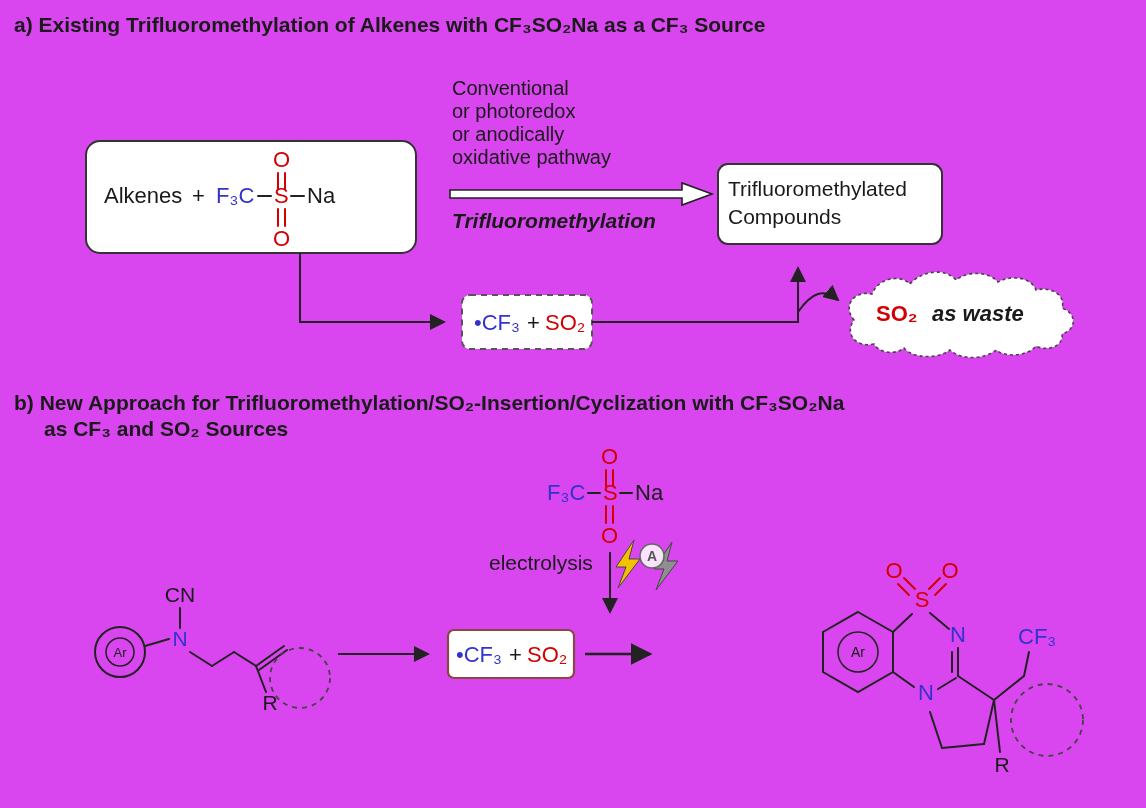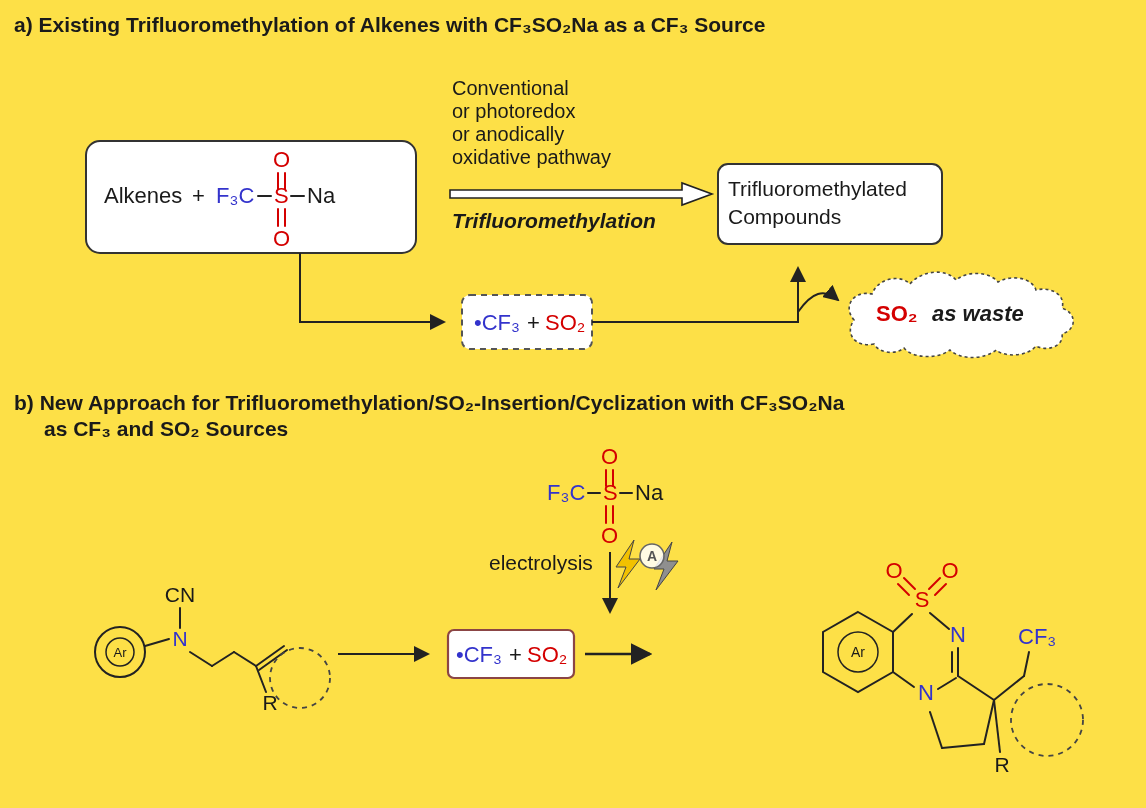--- a/index.html
+++ b/index.html
@@ -1,16 +1,16 @@
 <!DOCTYPE html>
 <html style="--blue: #3333cc; --red: #d40000; --text: #1a1a1a; --bolt_yellow: #f2c100; --bolt_gray: #8f8f8f; --box_b_border: #8b4545;"><head>
 <meta charset="utf-8">
 <style>
   html,body{margin:0;padding:0;background:#fff;}
-  .canvas{position:relative;width:1146px;height:808px;background:#fde047;overflow:hidden;}
+  .canvas{position:relative;width:1146px;height:808px;background:#d946ef;overflow:hidden;}
   svg{position:absolute;left:0;top:0;}
   text{font-family:"Liberation Sans","DejaVu Sans",sans-serif;fill:var(--text,#1a1a1a);}
   .h{font-size:21px;font-weight:bold;}
   .t20{font-size:20px;}
   .t21{font-size:21px;}
   .t22{font-size:22px;}
   .t14{font-size:14px;}
   .t13{font-size:13px;}
   .b{font-weight:bold;}
   .i{font-style:italic;}

